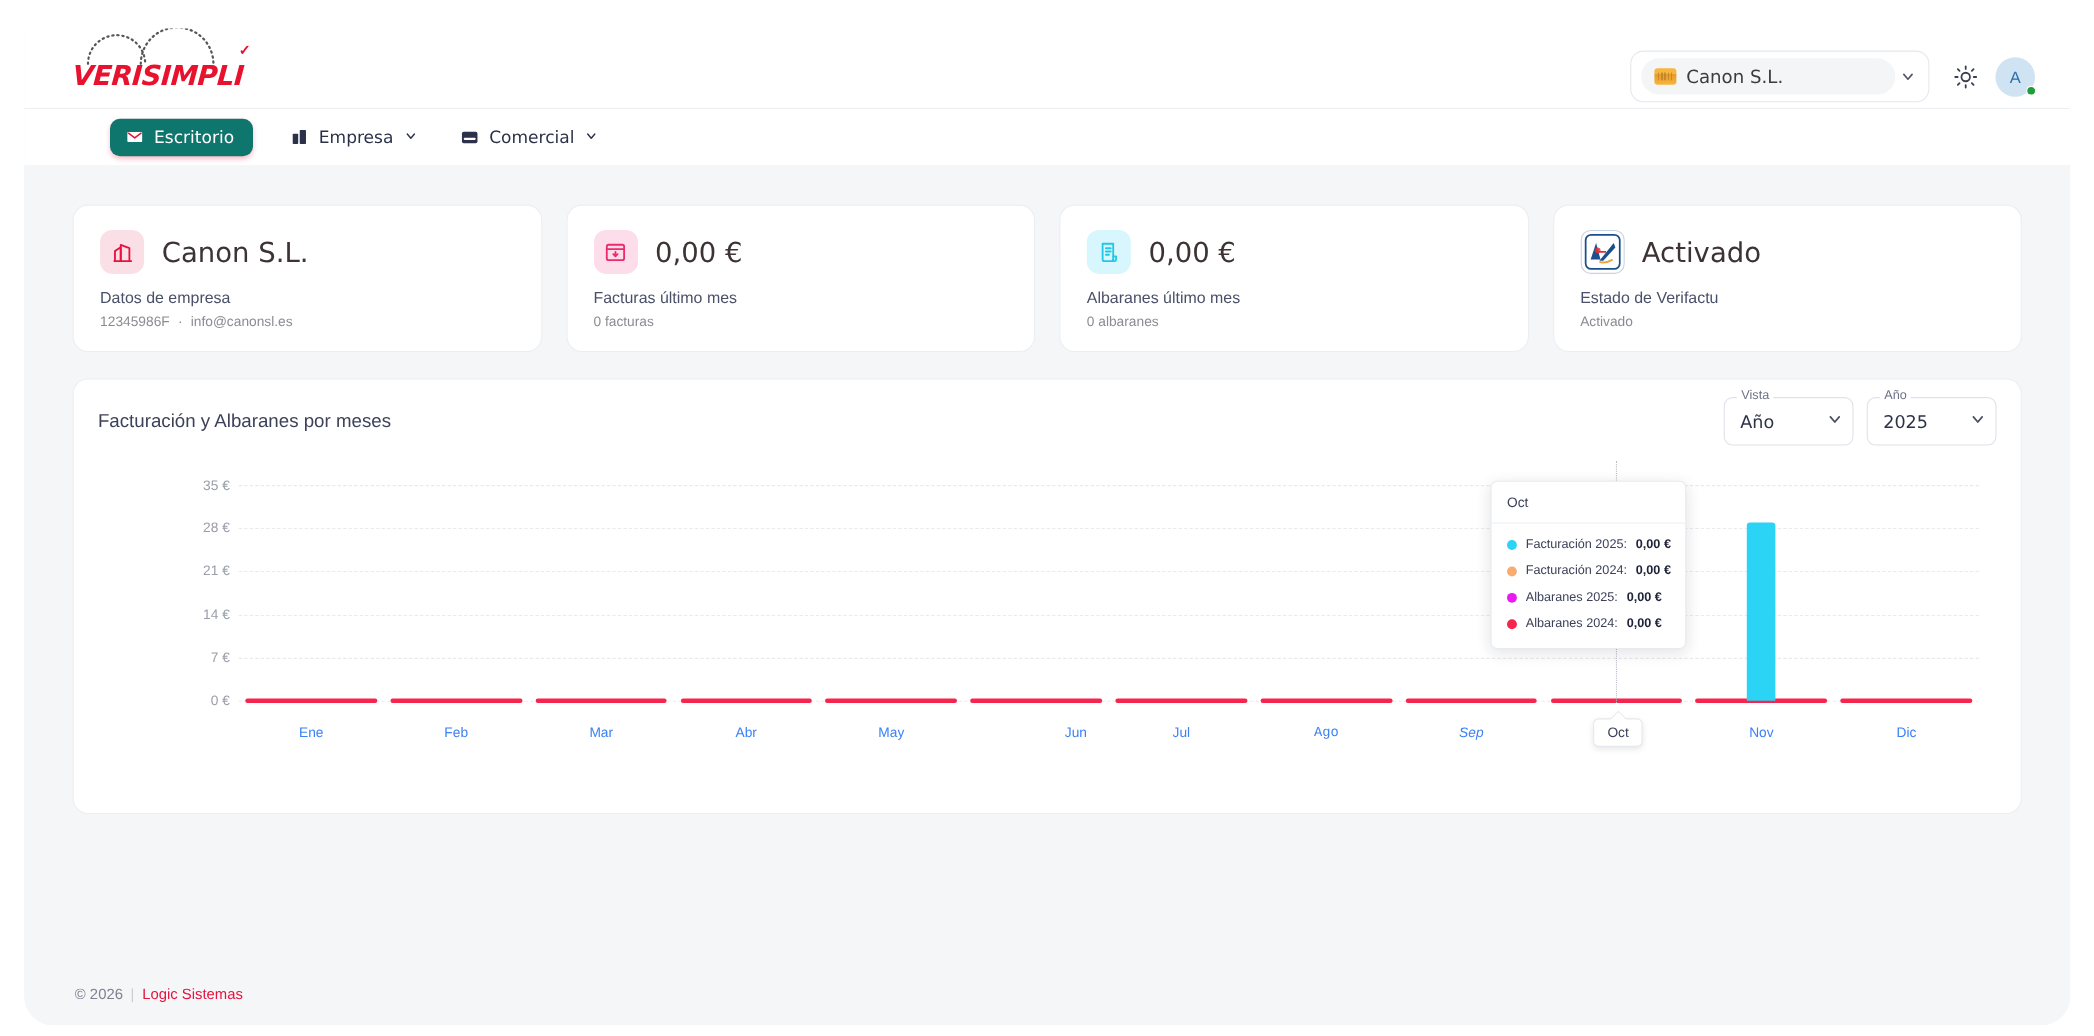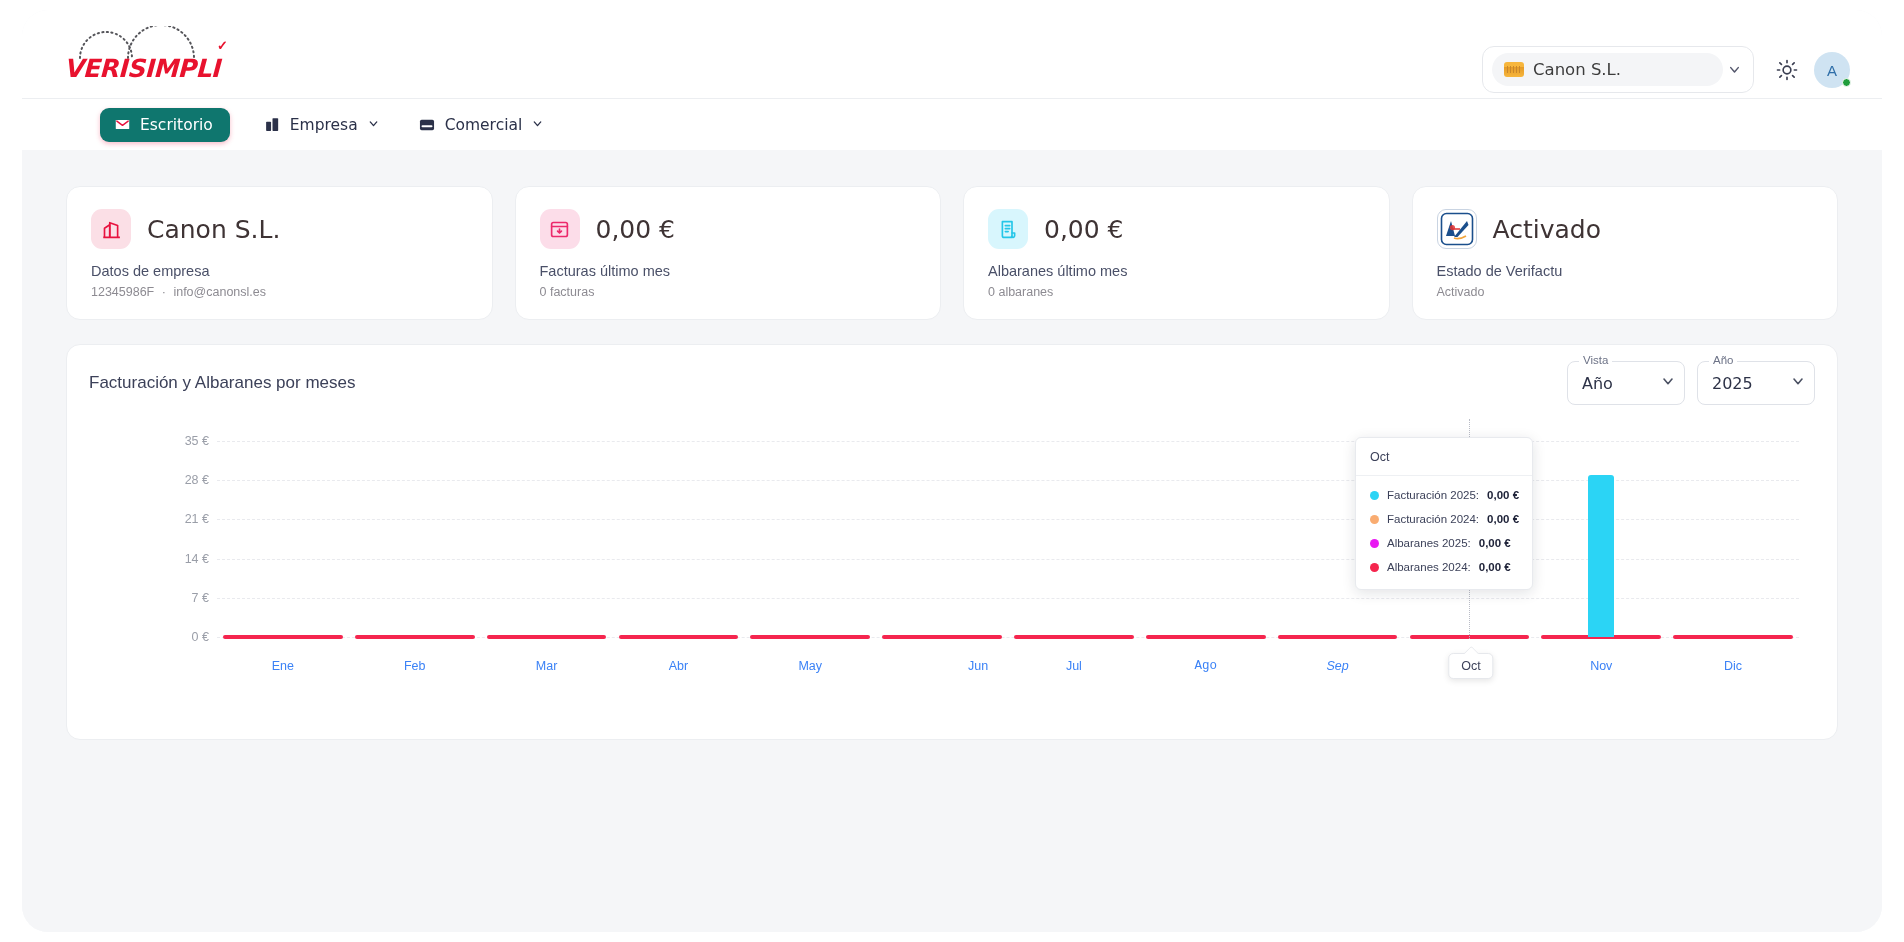--- a/index.html
+++ b/index.html
@@ -621,16 +621,21 @@
                   <span class="tt-dot" style="background: rgb(245, 37, 78);"></span>
                   <span class="tt-name">Albaranes 2024:</span>
                   <span class="tt-val">0,00 €</span>
                 </div>
               </div>
           </div>
 
         </div>
       </div>
 
+      <div class="footer">
+        <span>© 2026</span>
+        <span class="bar-sep">|</span>
+        <a href="#">Logic Sistemas</a>
+      </div>
 
     </div>
   </div>
 </div>
 
 </body></html>

